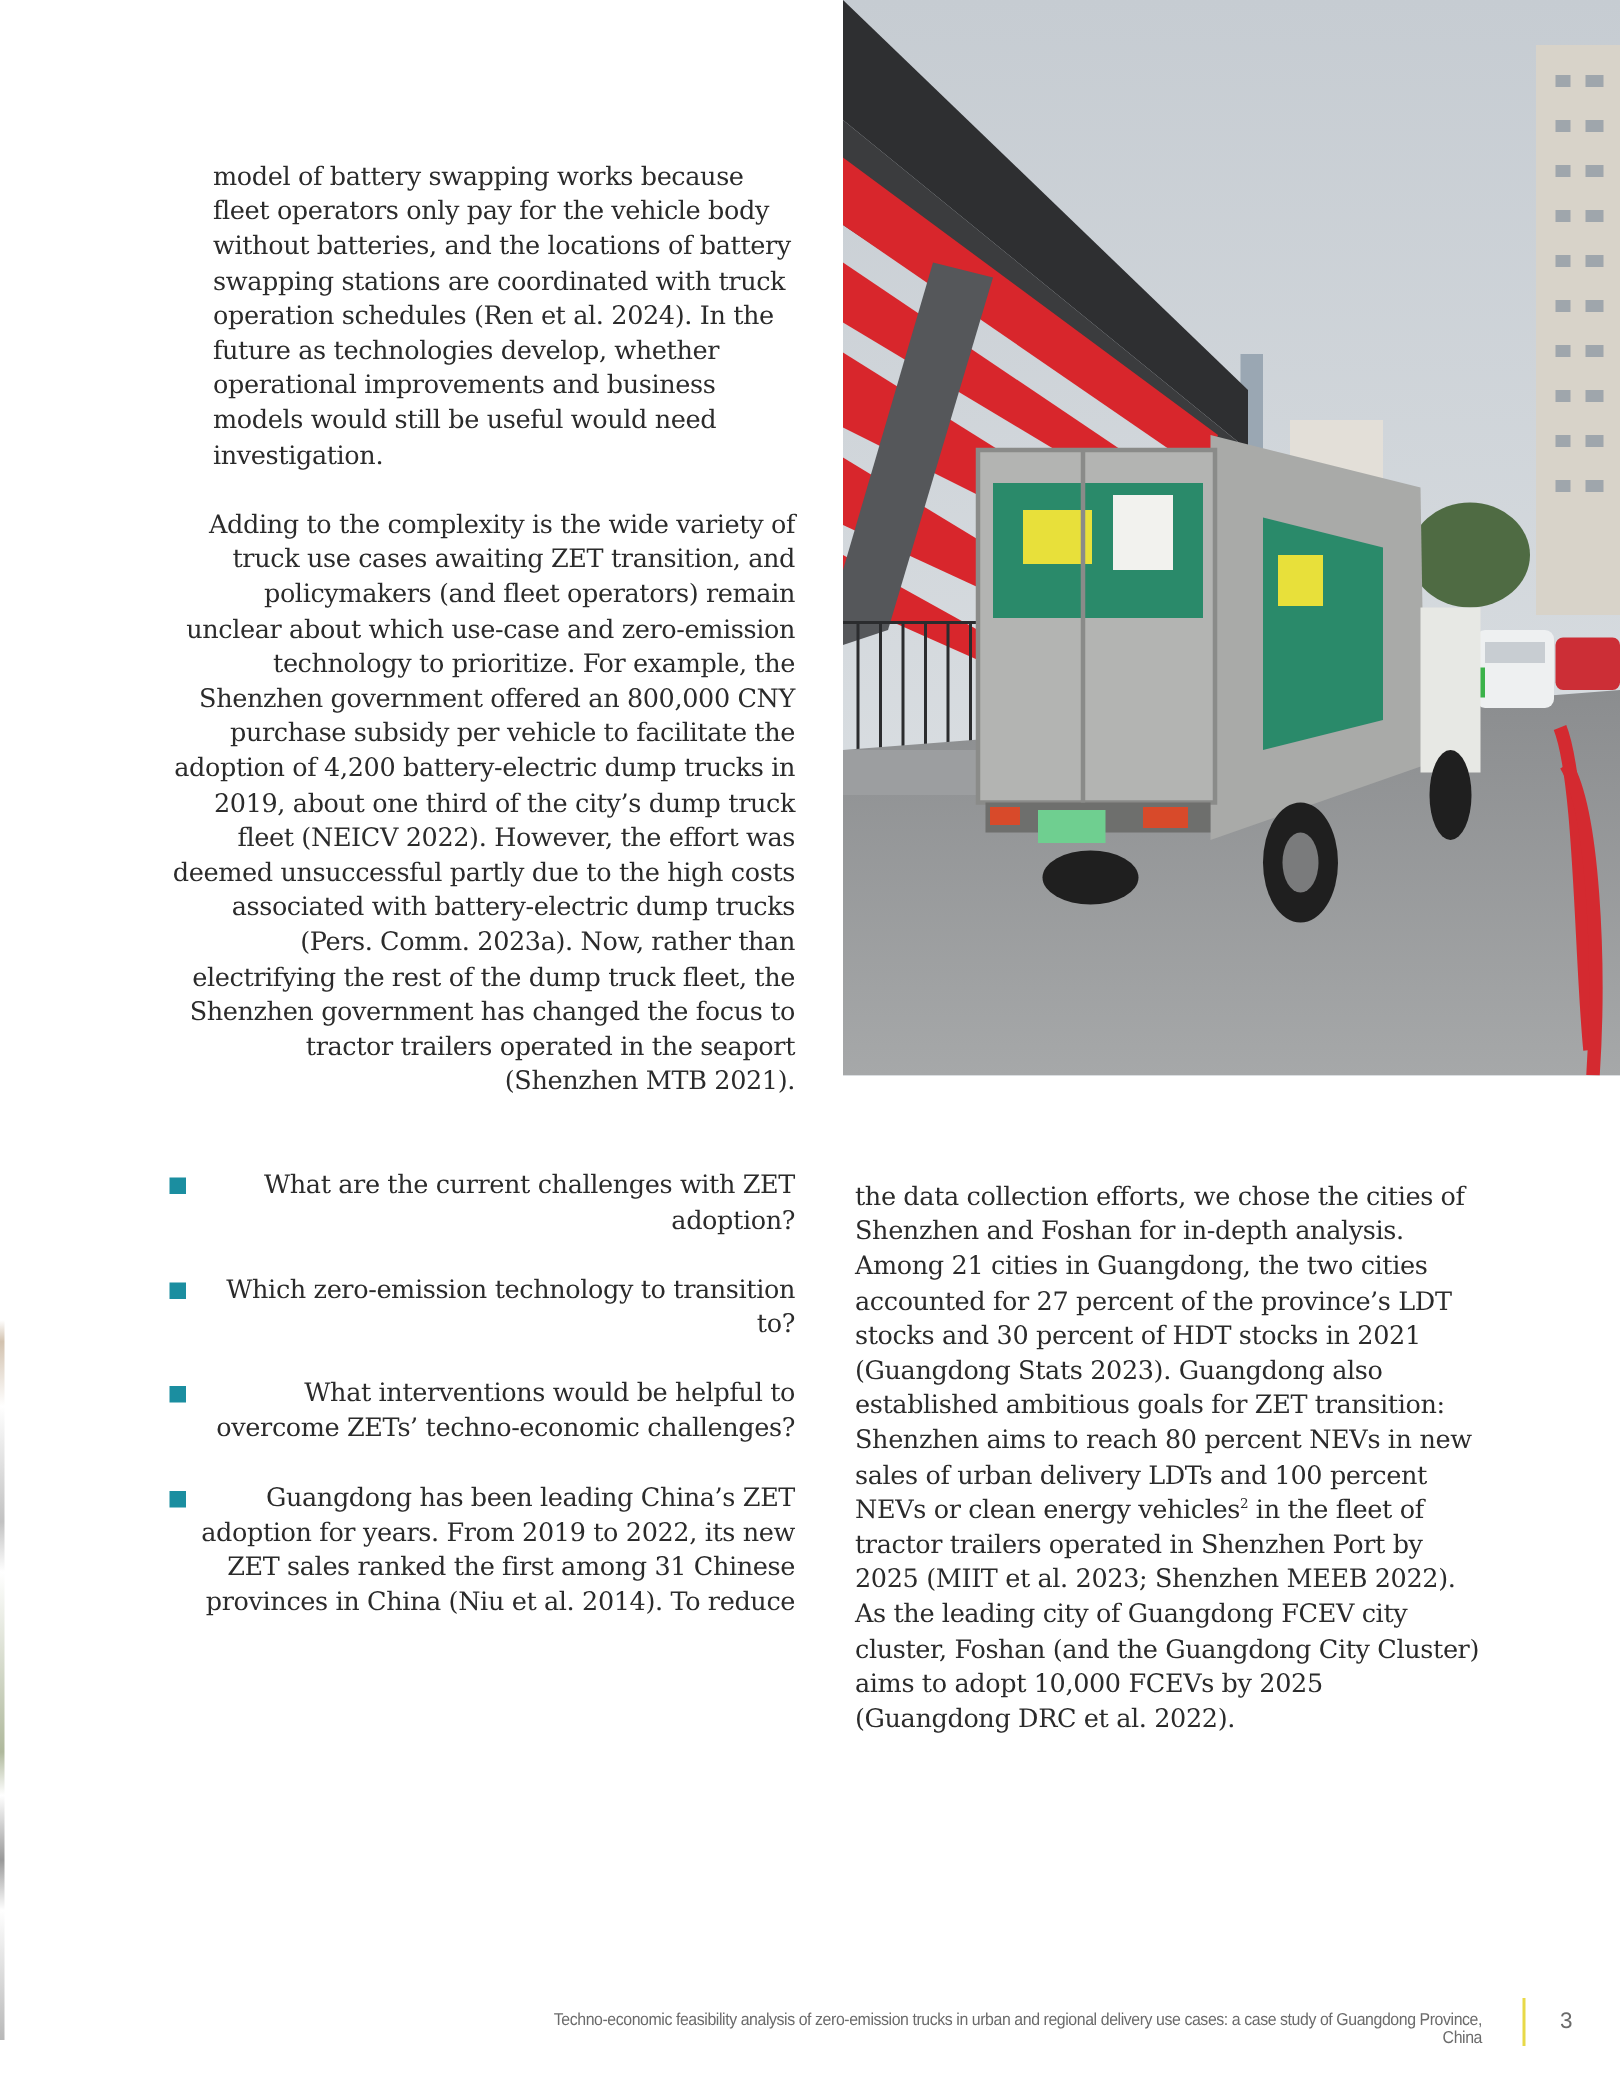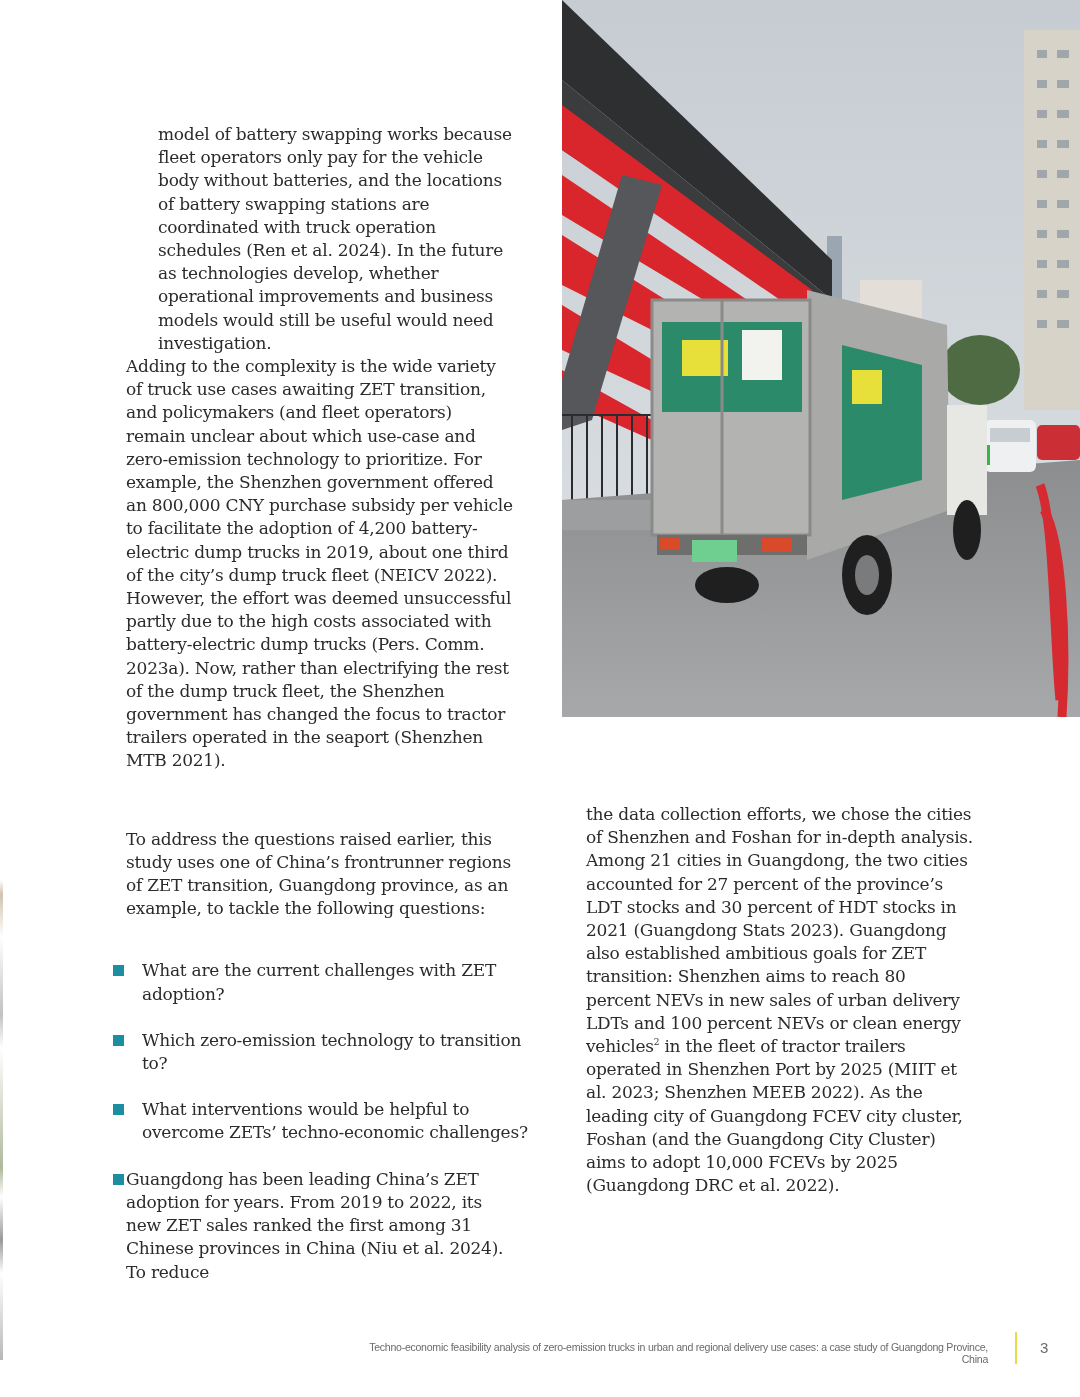--- a/index.html
+++ b/index.html
@@ -1,21 +1,21 @@
 <!DOCTYPE html>
 <html><head>
 <meta charset="utf-8">
 <style>
   html, body { margin: 0; padding: 0; background: #ffffff; }
   body { width: 1080px; height: 1397px; position: relative; overflow: hidden;
          font-family: "DejaVu Serif", "Liberation Serif", serif; color: #2b2b2b; }
   .col { position: absolute; font-size: 17px; line-height: 23.2px; letter-spacing: -0.25px; }
-  .col p { margin: 16px; }
+  .col p { margin: 0; }
   .left-cont { left: 142px; top: 107px; width: 390px; }
-  .left-main { left: 110px; top: 339px; width: 420px; }
+  .left-main { left: 110px; top: 339px; width: 420px; text-align: right; }
   .para-gap { height: 23px; }
   ul.bullets { list-style: none; margin: 0; padding: 0; }
   ul.bullets li { position: relative; padding-left: 32px; margin-bottom: 23px; }
   .bullet-square { position: absolute; left: 3px; top: 6px; width: 11px; height: 11px; background: #1b8ea0; }
   .right-main { left: 570px; top: 787px; width: 420px; }
 
   .photo { position: absolute; left: 562px; top: 0; width: 518px; height: 717px; overflow: hidden; background: #c9ced3; }
   .photo svg { display: block; }
 
   .footer-title { position: absolute; left: 290px; top: 1341px; width: 698px; text-align: right;
@@ -31,29 +31,28 @@
 
 <div class="edge-strip"></div>
 
 <div class="col left-cont">
   <p>model of battery swapping works because fleet operators only pay for the vehicle body without batteries, and the locations of battery swapping stations are coordinated with truck operation schedules (Ren et al. 2024). In the future as technologies develop, whether operational improvements and business models would still be useful would need investigation.</p>
 </div>
 
 <div class="col left-main">
   <p>Adding to the complexity is the wide variety of truck use cases awaiting ZET transition, and policymakers (and fleet operators) remain unclear about which use-case and zero-emission technology to prioritize. For example, the Shenzhen government offered an 800,000 CNY purchase subsidy per vehicle to facilitate the adoption of 4,200 battery-electric dump trucks in 2019, about one third of the city’s dump truck fleet (NEICV 2022). However, the effort was deemed unsuccessful partly due to the high costs associated with battery-electric dump trucks (Pers. Comm. 2023a). Now, rather than electrifying the rest of the dump truck fleet, the Shenzhen government has changed the focus to tractor trailers operated in the seaport (Shenzhen MTB 2021).</p>
   <div class="para-gap"></div>
-  <p>To address the questions raised earlier, this study uses one of China’s frontrunner regions of ZET transition, Guangdong province, as an example, to tackle the following questions:</p>
   <div class="para-gap"></div>
   <ul class="bullets">
     <li><span class="bullet-square"></span><span>What are the current challenges with ZET adoption?</span></li>
     <li><span class="bullet-square"></span><span>Which zero-emission technology to transition to?</span></li>
     <li><span class="bullet-square"></span><span>What interventions would be helpful to overcome ZETs’ techno-economic challenges?</span></li>
     <li><span class="bullet-square"></span></li>
   </ul>
-  <p>Guangdong has been leading China’s ZET adoption for years. From 2019 to 2022, its new ZET sales ranked the first among 31 Chinese provinces in China (Niu et al. 2024). To reduce</p>
+  <p>Guangdong has been leading China’s ZET adoption for years. From 2019 to 2022, its new ZET sales ranked the first among 31 Chinese provinces in China (Niu et al. 2014). To reduce</p>
 </div>
 
 <div class="photo">
   <svg width="518" height="717" viewBox="0 0 518 717">
     <defs>
       <linearGradient id="sky" x1="0" y1="0" x2="0" y2="1">
         <stop offset="0" stop-color="#c6ccd2"></stop>
         <stop offset="1" stop-color="#dfe3e6"></stop>
       </linearGradient>
       <linearGradient id="road" x1="0" y1="0" x2="0" y2="1">

